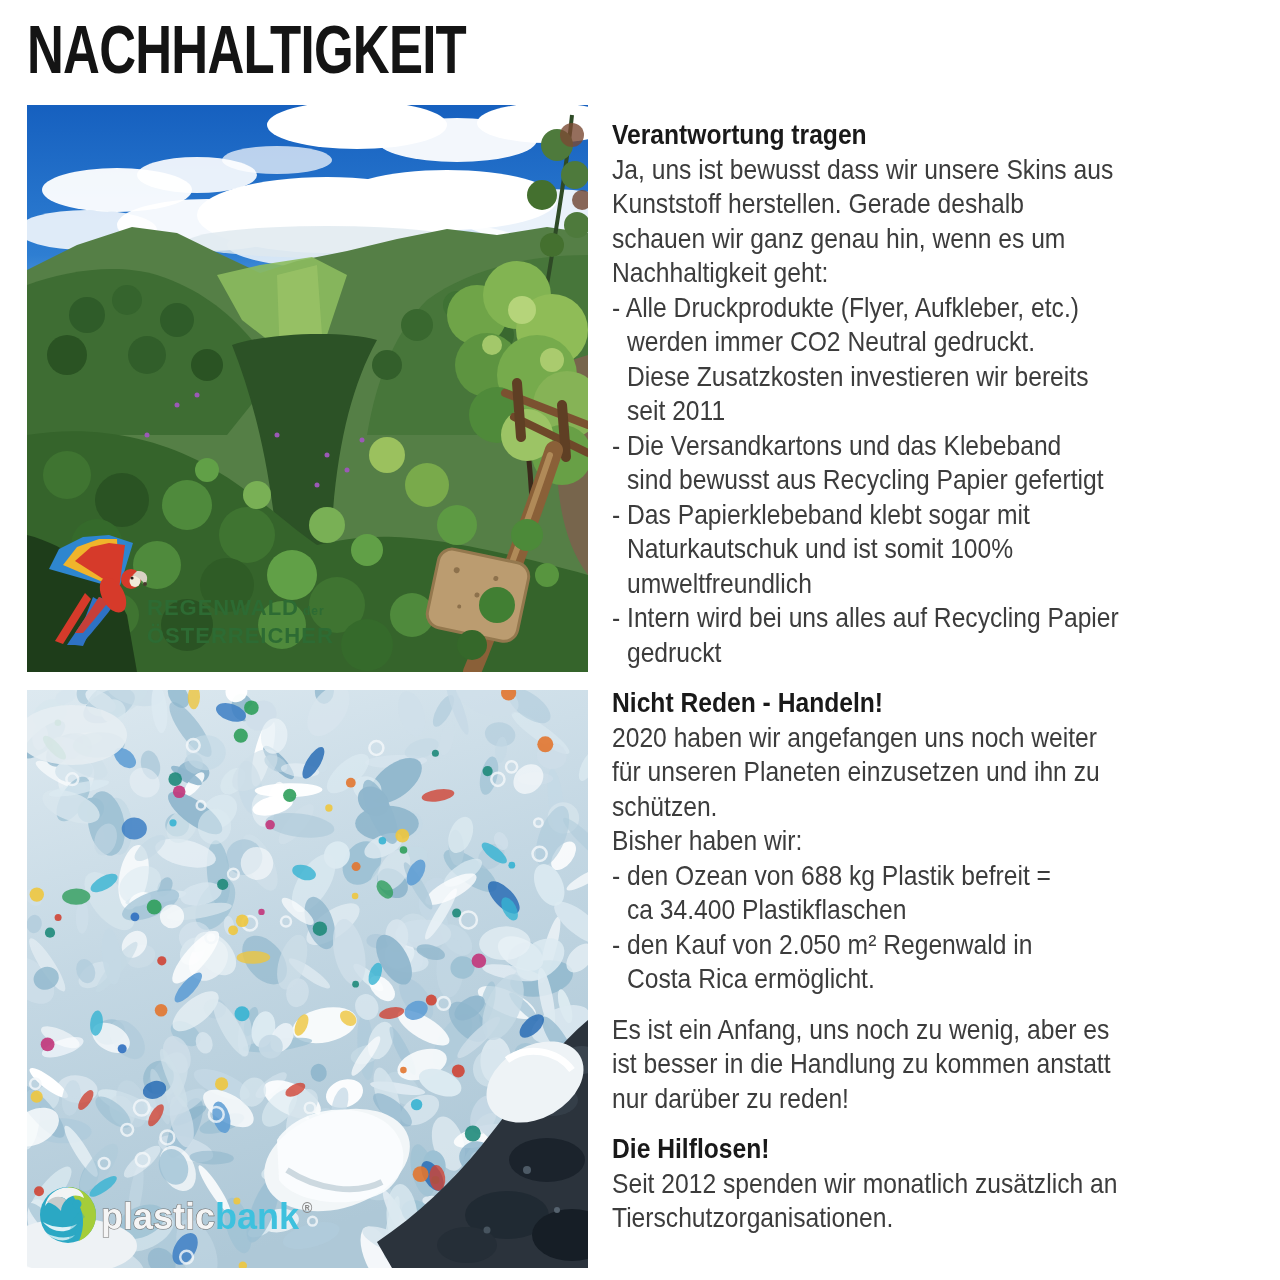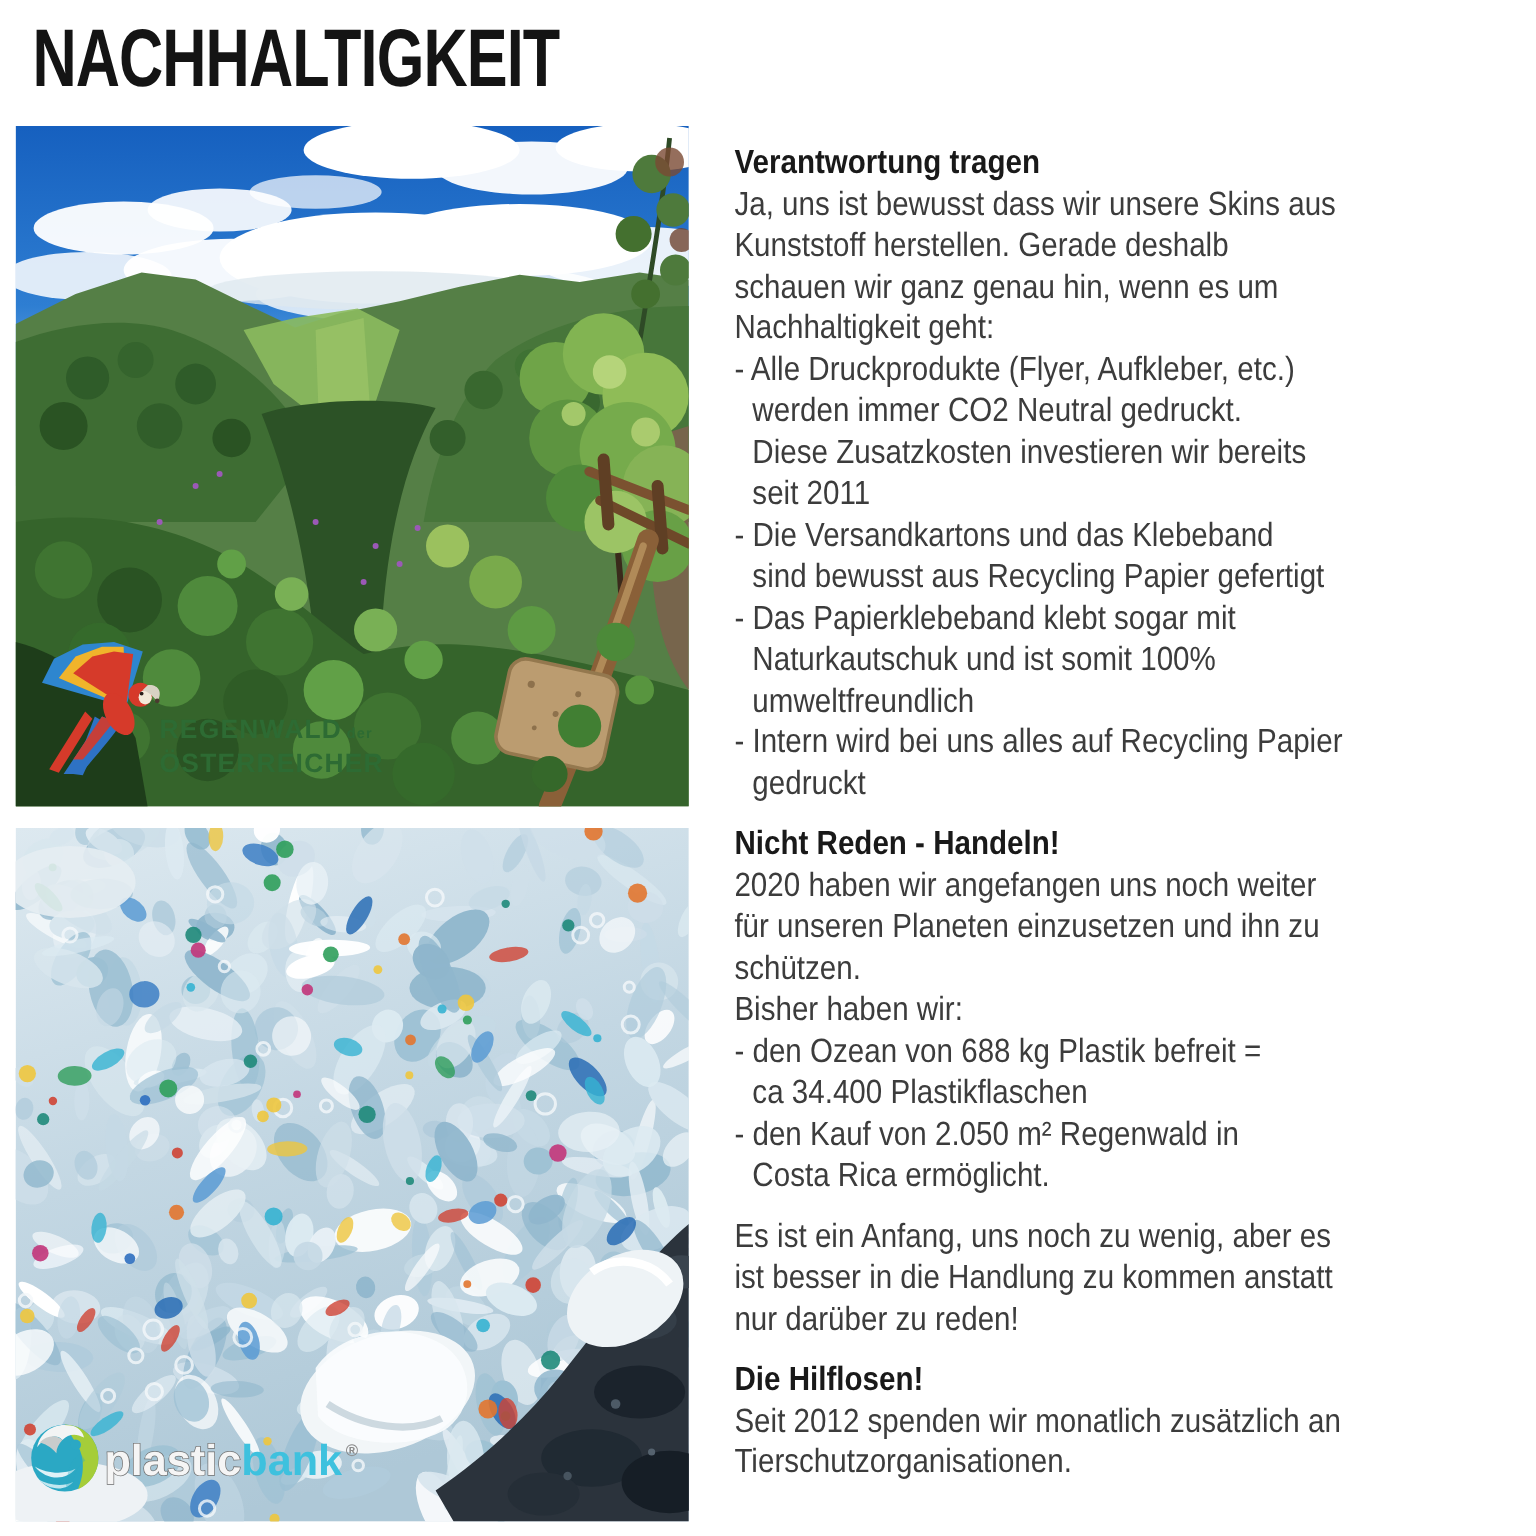--- a/index.html
+++ b/index.html
@@ -2,21 +2,21 @@
 <html><head>
 <meta charset="utf-8">
 <style>
   html,body{margin:0;padding:0;background:#fff}
   body{width:1280px;height:1280px;overflow:hidden}
   .page{position:relative;width:1092px;height:1280px;background:#fff;
         font-family:"Liberation Sans","DejaVu Sans",sans-serif}
   .title{position:absolute;left:27px;top:10px;margin:0;font-size:68px;font-weight:700;
          color:#141414;letter-spacing:-1px;white-space:nowrap;
          transform:scaleX(.75);transform-origin:0 0}
-  .left-col{position:absolute;left:13px;top:105px;width:561px}
+  .left-col{position:absolute;left:27px;top:105px;width:561px}
   .photo{display:block}
   .photo-gap{height:18px}
   .text-col{position:absolute;left:612px;top:118px;width:640px;
             font-size:28px;line-height:34.5px;color:#3c3c3c;
             transform:scaleX(.88);transform-origin:0 0}
   .sec{margin:0 0 16px 0}
   .sec-h{margin:0;font-size:28px;line-height:34.5px;font-weight:700;color:#191919}
   .para{margin:0;white-space:pre-line}
   .bullet{margin:0;white-space:pre-line;padding-left:17px;text-indent:-17px}
 </style>

